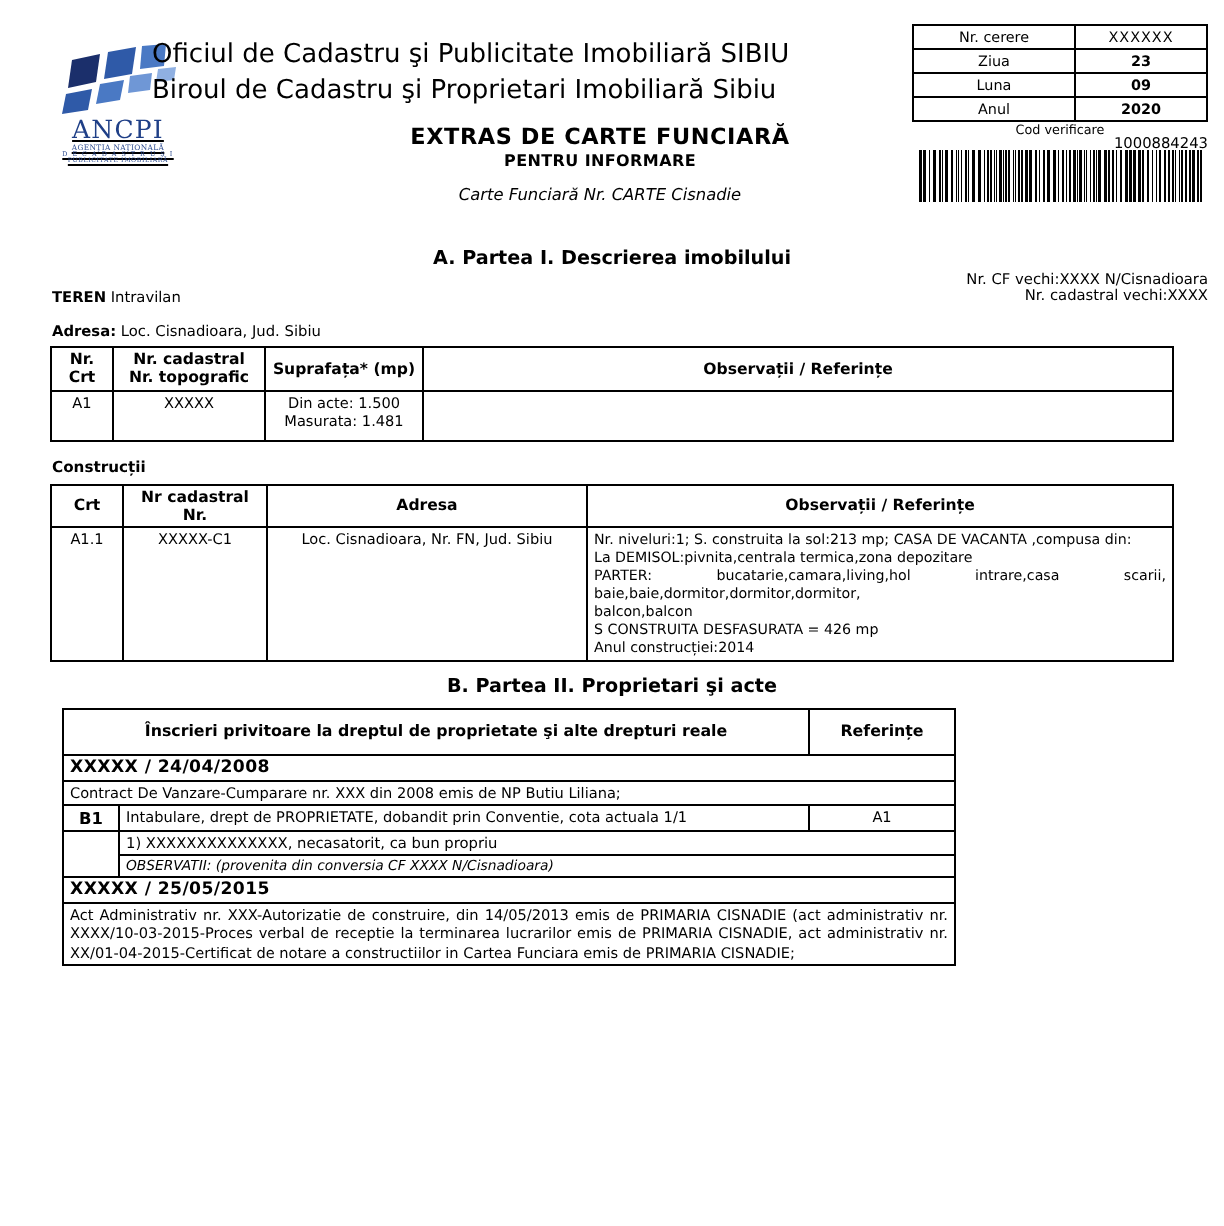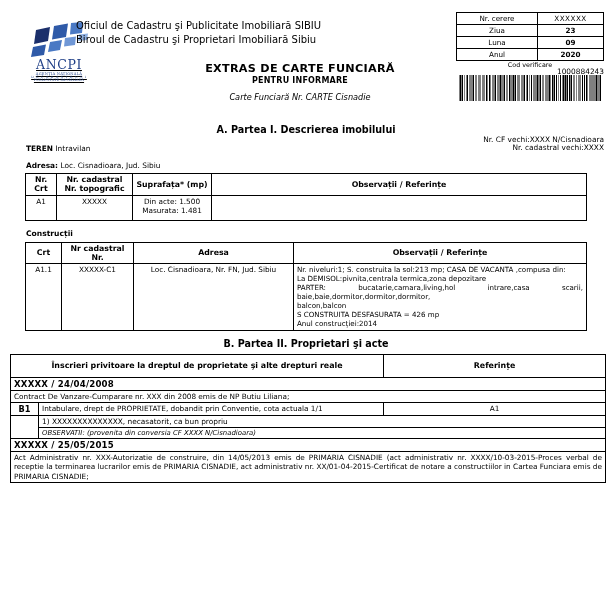--- a/index.html
+++ b/index.html
@@ -58,21 +58,21 @@
     letter-spacing: 0.2px;
   }
   .logo-sub1 { font-size: 3.7px; }
   .logo-sub2 { font-size: 3.2px; letter-spacing: 0.75px; }
   .logo-sub3 { font-size: 3.1px; letter-spacing: 0.3px; }
 
   .office-lines {
     position: absolute;
     left: 76px;
     top: 19px;
-    font-size: 10px;
+    font-size: 13px;
     line-height: 1.42;
     white-space: nowrap;
   }
 
   .doc-title {
     position: absolute;
     left: 135px;
     top: 62px;
     width: 330px;
     text-align: center;
@@ -196,22 +196,22 @@
     line-height: 1.28;
     text-align: justify;
   }
   table.constr td.obs div { text-align: justify; }
   table.constr td.obs div.nj { text-align: left; }
 
   
   table.pii {
     border-collapse: collapse;
     table-layout: fixed;
-    margin-left: 10px;
-    width: 596px;
+    margin-left: 31px;
+    width: 447px;
     font-size: 7.3px;
   }
   table.pii th, table.pii td {
     border: 0.8px solid #000;
     vertical-align: top;
     padding: 1px 3px;
   }
   table.pii th {
     font-weight: bold;
     text-align: center;

